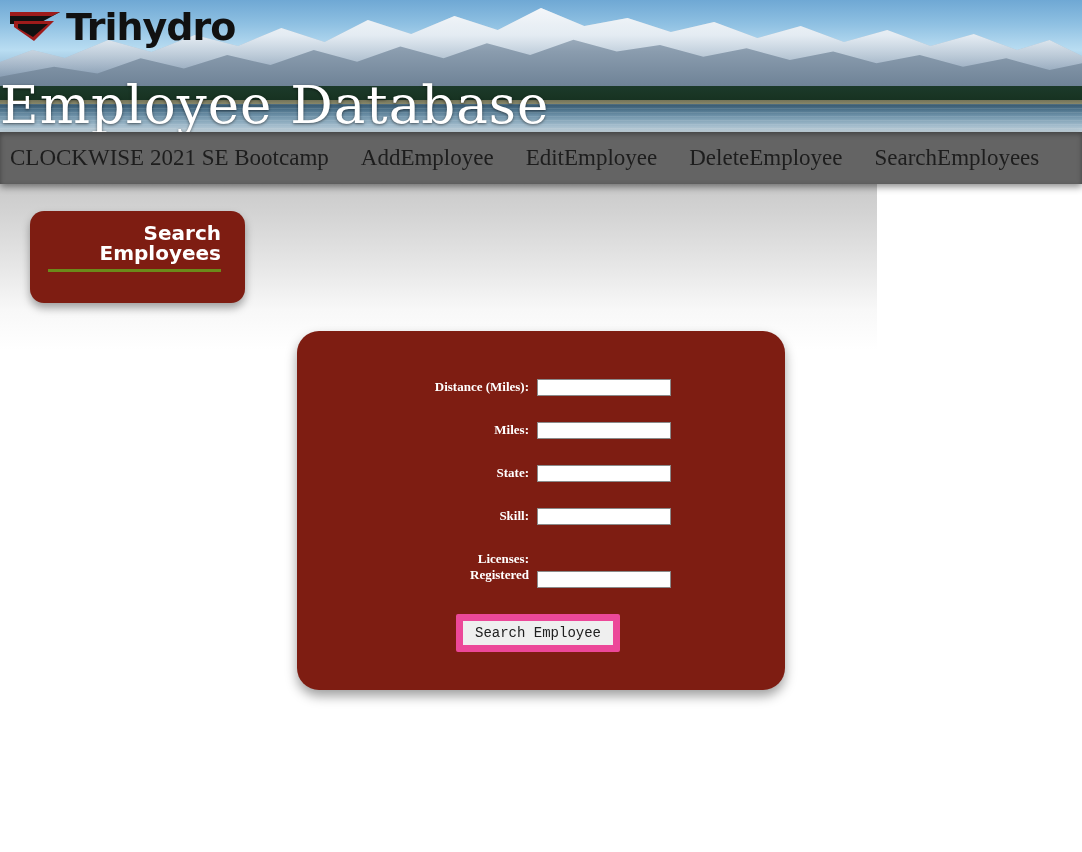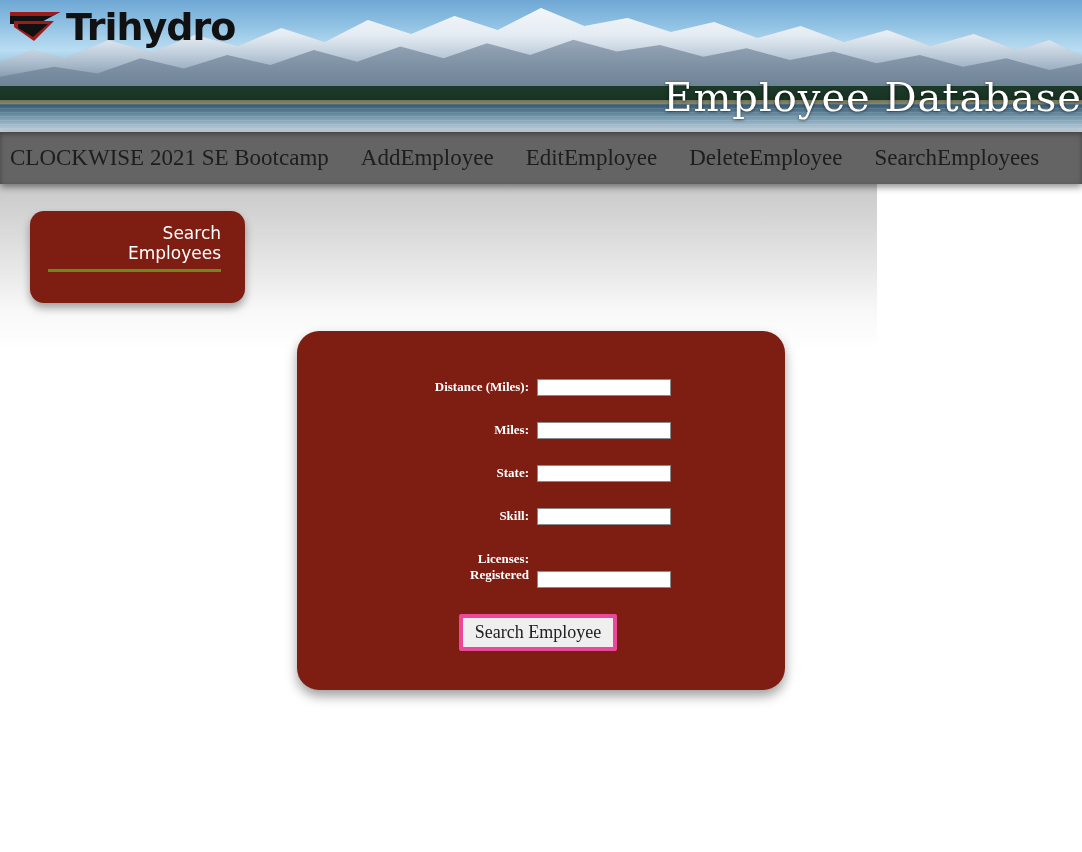--- a/index.html
+++ b/index.html
@@ -128,23 +128,23 @@
     font-size: 38px;
     color: #111111;
     letter-spacing: -1px;
     line-height: 40px;
   }
 
   .banner-title {
     position: absolute;
     left: 0; top: 74px;
     width: 1082px;
-    text-align: right;
+    text-align: left;
     font-family: "DejaVu Serif", serif;
-    font-size: 40px;
+    font-size: 53px;
     color: #ffffff;
     letter-spacing: 1px;
     text-shadow: 0 1px 3px rgba(0,0,0,.55);
     z-index: 6;
   }
 
   
   .navbar {
     position: relative;
     width: 1082px;
@@ -172,22 +172,22 @@
     position: absolute;
     left: 30px; top: 211px;
     width: 215px; height: 92px;
     background: #7e1d12;
     border-radius: 14px;
     box-shadow: 0 5px 9px rgba(0,0,0,.35);
     padding: 12px 14px 0 0;
   }
   .section-card-title {
     font-family: "DejaVu Sans", sans-serif;
-    font-weight: normal;
-    font-size: 17px;
+    font-weight: bold;
+    font-size: 20px;
     line-height: 20px;
     color: #ffffff;
     text-align: right;
     padding-right: 10px;
   }
   .section-card-rule {
     margin: 6px 10px 0 18px;
     height: 3px;
     background: #6b8a1a;
   }
@@ -230,25 +230,25 @@
   }
   .spacer-line { visibility: hidden; }
   .submit-wrap {
     display: flex;
     justify-content: center;
     margin-top: 22px;
     padding-right: 6px;
   }
   .submit-btn {
     background: #efefef;
-    border: 4px solid #ec4899;
+    border: 7px solid #ec4899;
     border-radius: 2px;
     padding: 4px 12px;
-    font-family: Liberation Serif, serif;
-    font-size: 18px;
+    font-family: Liberation Mono, monospace;
+    font-size: 14px;
     color: #202020;
     cursor: pointer;
   }
 
   
   .footer {
     position: absolute;
     left: 0; top: 740px;
     width: 1082px; height: 112px;
     background: #5e5e5e;

